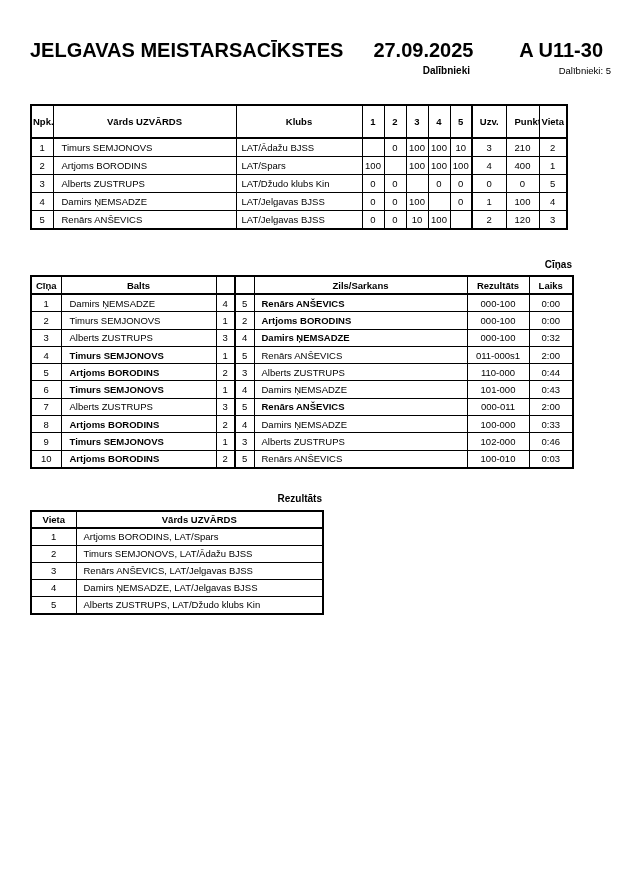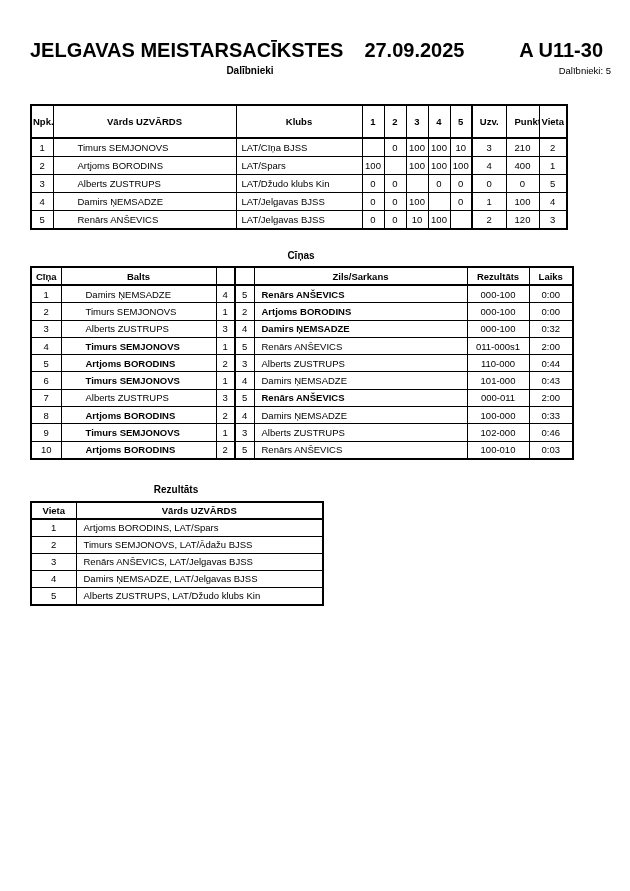--- a/index.html
+++ b/index.html
@@ -14,26 +14,26 @@
   }
   .page { position:relative; padding-top:38px; }
 
   
   .title-row {
     margin:0 27px 0 30px;
     display:flex; align-items:baseline;
     font-weight:bold; font-size:20px; line-height:24px;
     white-space:nowrap;
   }
-  .title-date { margin-left:21px; }
+  .title-date { margin-left:30px; }
   .title-cat  { margin-left:auto; }
 
   .sub-row { position:relative; height:17px; margin-top:1px; }
   .caption {
-    font-weight:bold; font-size:10px; line-height:13px; text-align:center;
+    font-weight:bold; font-size:10px; line-height:13px; text-align:right;
   }
   .caption-participants { position:absolute; left:30px; width:440px; top:1px; }
   .participants-count {
     position:absolute; right:19px; top:2px;
     font-size:9.5px; line-height:12px;
   }
 
   
   table {
     border-collapse:collapse;
@@ -44,30 +44,30 @@
   th, td {
     border:1px solid #000;
     overflow:hidden; white-space:nowrap;
     padding:0 2px;
     text-align:center; vertical-align:middle;
   }
   table { border:2px solid #000; }
   thead th { border-bottom:2px solid #000; font-weight:bold; }
   .thickL { border-left:2px solid #000 !important; }
   .left { text-align:left; }
-  .pad-name { padding-left:24px; }
+  .pad-name { padding-left:8px; }
   .pad-sm { padding-left:5px; }
   .pad-md { padding-left:7px; }
   .bold { font-weight:bold; }
 
   .t1 { width:536px; margin-top:24px; }
   .t1 th { height:15px; }
   .t1 td { height:17px; }
 
-  .caption-fights { width:542px; margin-left:30px; margin-top:19px; }
+  .caption-fights { width:542px; margin-left:30px; margin-top:28px; }
   .t2 { width:542px; margin-top:4px; }
   .t2 th { height:16px; }
   .t2 td { height:16.3px; }
 
   .caption-results { width:292px; margin-left:30px; margin-top:23px; }
   .t3 { width:292px; margin-top:5px; }
   .t3 th { height:15px; }
   .t3 td { height:16px; }
 </style>
 </head>
@@ -113,21 +113,21 @@
         <th class="thickL" style="padding:4px">Uzv.</th>
         <th style="padding:8px">Punkti</th>
         <th style="padding:0">Vieta</th>
       </tr>
     </thead>
     <tbody>
 
         <tr>
           <td>1</td>
           <td class="left pad-name">Timurs SEMJONOVS</td>
-          <td class="left pad-sm">LAT/Cīņa BJSS</td>
+          <td class="left pad-sm">LAT/Ādažu BJSS</td>
           <td></td>
           <td>0</td>
           <td>100</td>
           <td>100</td>
           <td>10</td>
           <td class="thickL">3</td>
           <td>210</td>
           <td>2</td>
         </tr>
 

